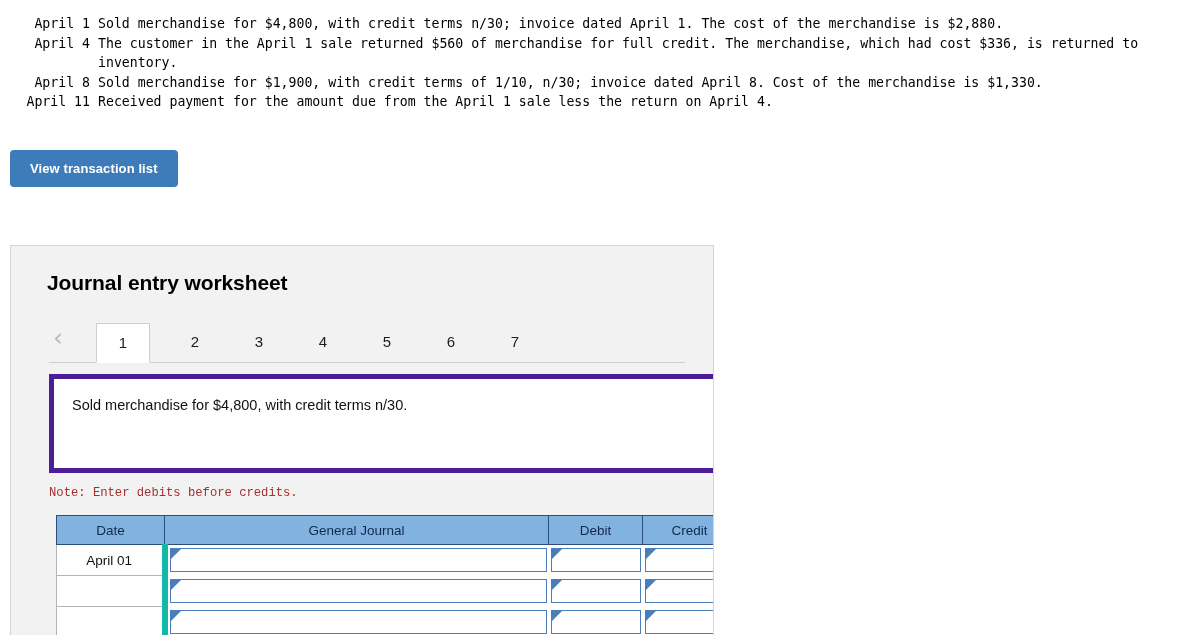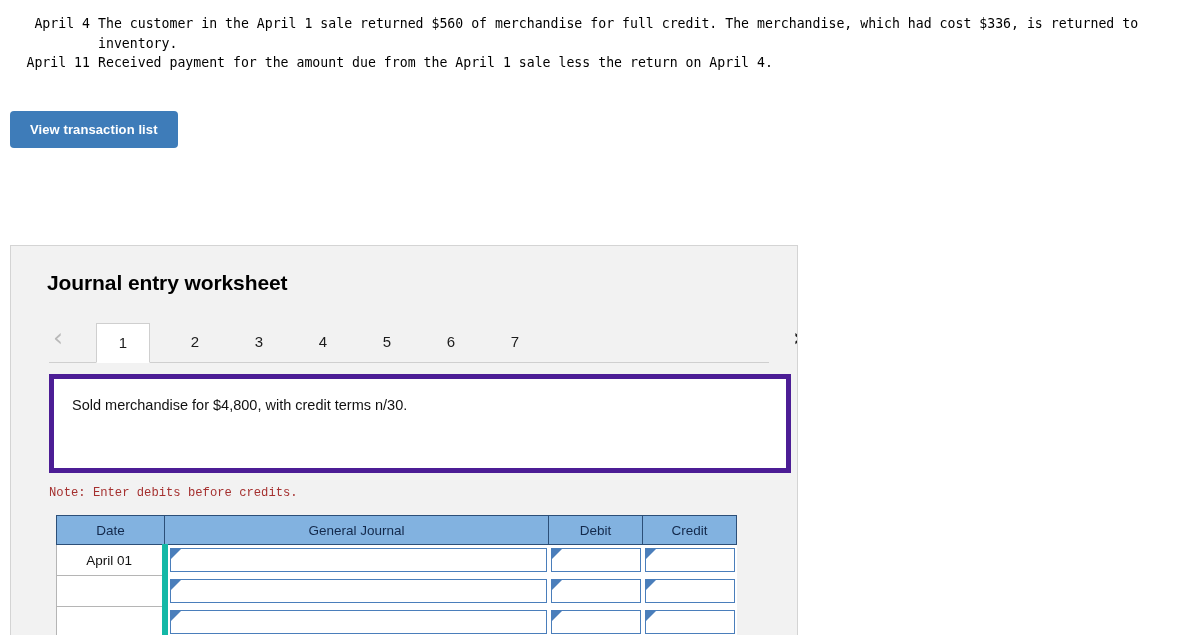--- a/index.html
+++ b/index.html
@@ -54,21 +54,21 @@
     padding: 11px 20px;
     cursor: pointer;
     letter-spacing: .1px;
   }
 
   
   .panel {
     position: absolute;
     left: 10px;
     top: 245px;
-    width: 788px;
+    width: 704px;
     height: 390px;
     background: #f2f2f2;
     border: 1px solid #d4d4d4;
     border-bottom: none;
     box-sizing: border-box;
     overflow: hidden;
   }
   .panel-title {
     font-size: 21px;
     font-weight: bold;
@@ -198,22 +198,30 @@
     width: 0;
     height: 0;
   }
   td.input-cell { border-left: none; border-right: none; border-bottom: none; }
 </style>
 </head>
 <body>
 
 <div class="txn-list">
   <div class="txn-row">
+    <div class="txn-date">April 1</div>
+    <div class="txn-desc">Sold merchandise for $4,800, with credit terms n/30; invoice dated April 1. The cost of the merchandise is $2,880.</div>
+  </div>
+  <div class="txn-row">
     <div class="txn-date">April 4</div>
     <div class="txn-desc">The customer in the April 1 sale returned $560 of merchandise for full credit. The merchandise, which had cost $336, is returned to inventory.</div>
+  </div>
+  <div class="txn-row">
+    <div class="txn-date">April 8</div>
+    <div class="txn-desc">Sold merchandise for $1,900, with credit terms of 1/10, n/30; invoice dated April 8. Cost of the merchandise is $1,330.</div>
   </div>
   <div class="txn-row">
     <div class="txn-date">April 11</div>
     <div class="txn-desc">Received payment for the amount due from the April 1 sale less the return on April 4.</div>
   </div>
 </div>
 
 <div class="btn-wrap">
   <button class="btn-view">View transaction list</button>
 </div>

